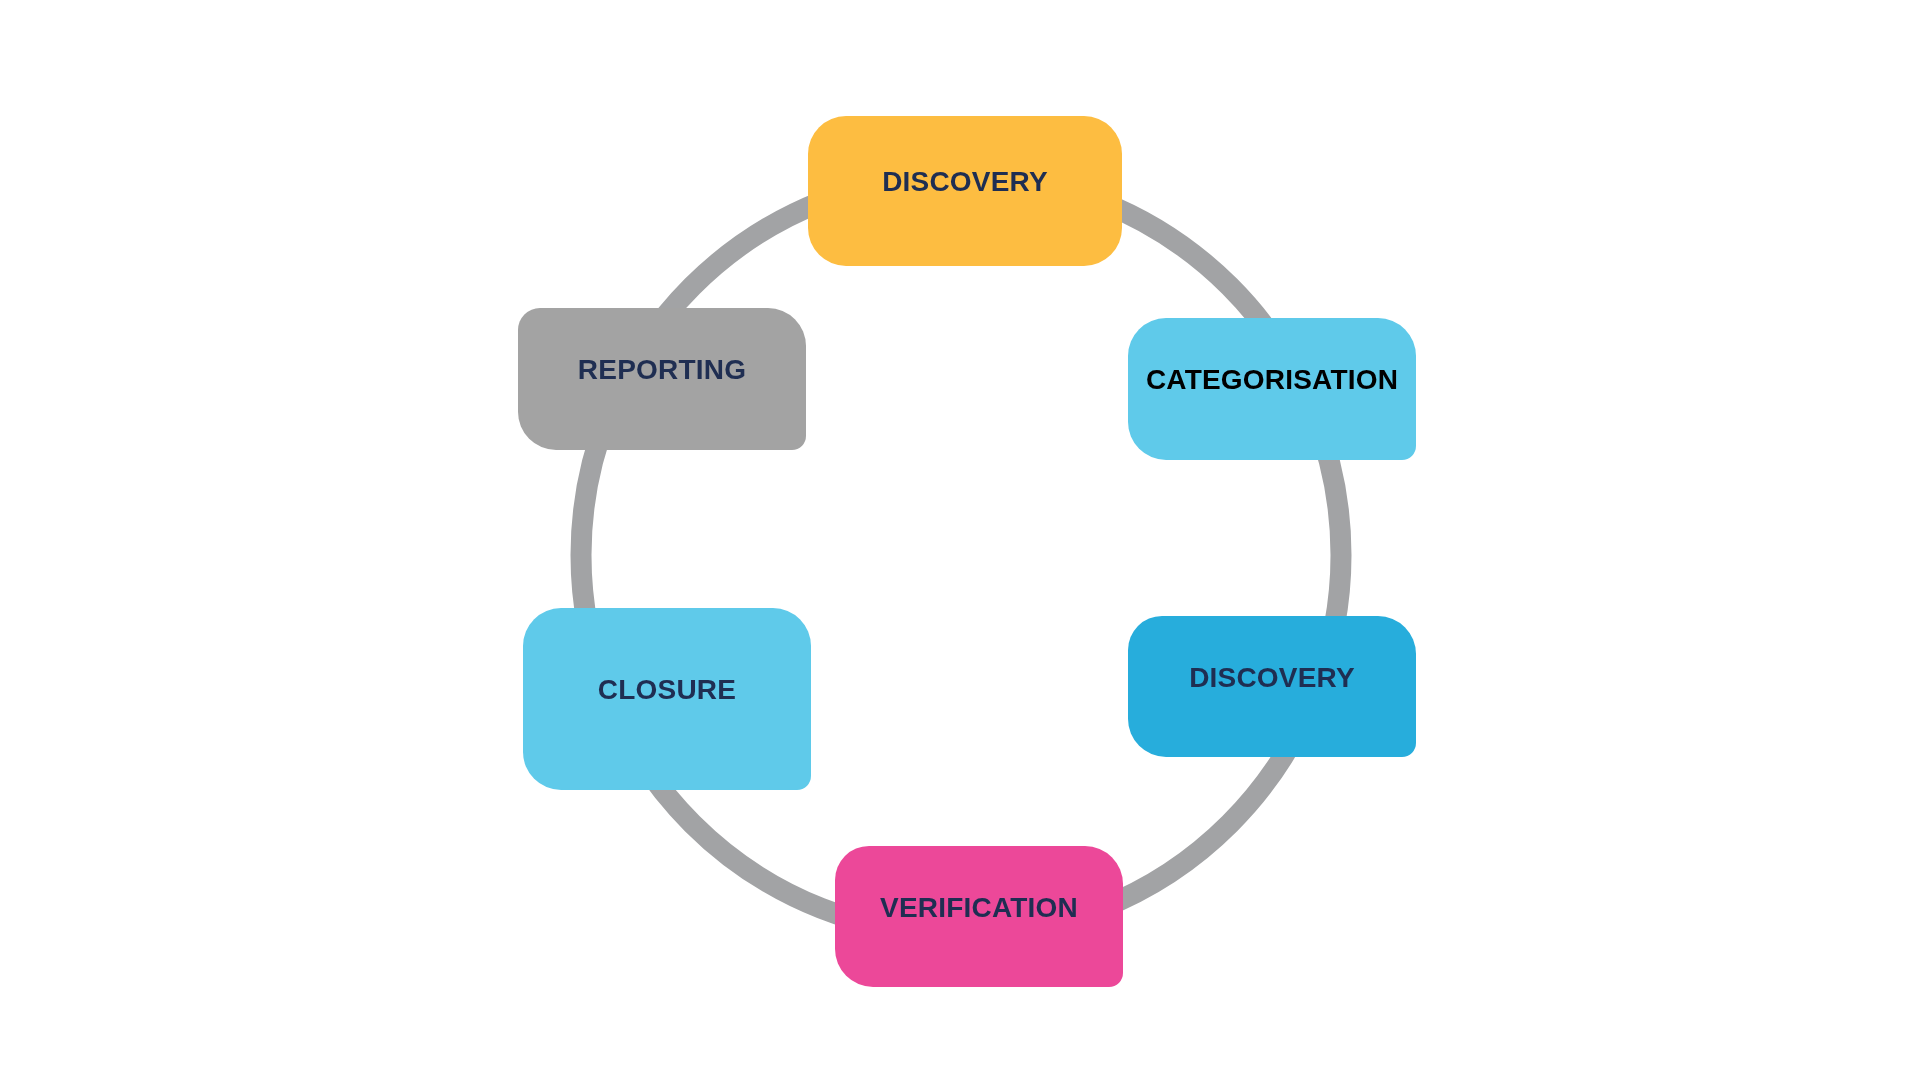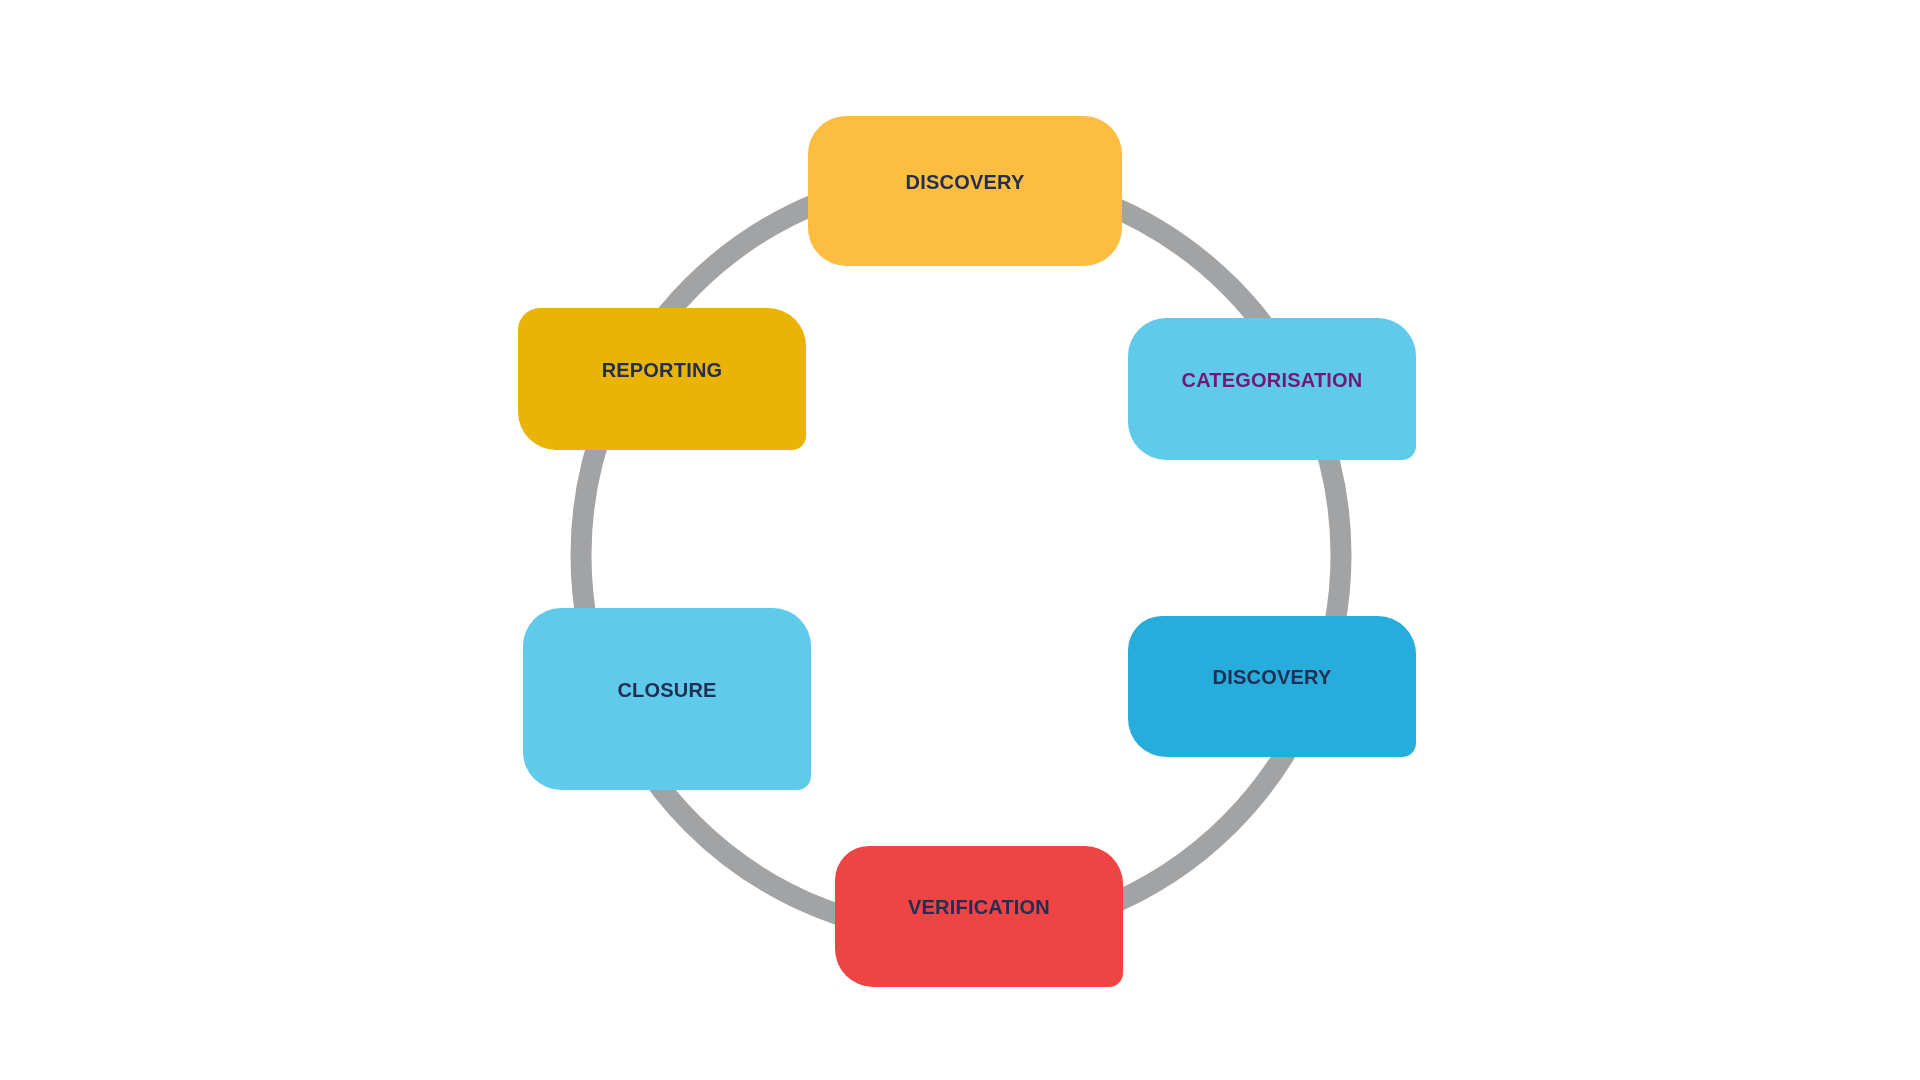--- a/index.html
+++ b/index.html
@@ -28,21 +28,21 @@
       display: flex;
       align-items: center;
       justify-content: center;
       box-sizing: border-box;
       padding-bottom: 18px;
       cursor: pointer;
     }
     .stage-label {
       font-family: "Liberation Sans", sans-serif;
       font-weight: bold;
-      font-size: 20px;
+      font-size: 28px;
       letter-spacing: 0.2px;
       white-space: nowrap;
     }
     #stage-discovery   { left: 808px;  top: 116px; width: 314px; height: 150px; border-radius: 38px; }
     #stage-categorisation { left: 1128px; top: 318px; width: 288px; height: 142px; border-radius: 38px 38px 14px 38px; }
     #stage-resolution  { left: 1128px; top: 616px; width: 288px; height: 141px; border-radius: 34px 38px 14px 38px; }
     #stage-verification{ left: 835px;  top: 846px; width: 288px; height: 141px; border-radius: 34px 38px 14px 38px; }
     #stage-closure     { left: 523px;  top: 608px; width: 288px; height: 182px; border-radius: 38px 38px 14px 38px; }
     #stage-reporting   { left: 518px;  top: 308px; width: 288px; height: 142px; border-radius: 22px 38px 14px 38px; }
   </style>
@@ -50,28 +50,28 @@
 <body>
 
 <div id="canvas">
   <svg id="ring" viewBox="0 0 1920 1080">
     <circle cx="961" cy="555" r="380" fill="none" stroke-width="21" stroke="#A2A3A5"></circle>
   </svg>
 
   <div class="stage" id="stage-discovery" style="background: rgb(253, 189, 65); color: rgb(31, 46, 82);">
     <span class="stage-label">DISCOVERY</span>
   </div>
-  <div class="stage" id="stage-categorisation" style="background: rgb(95, 202, 234); color: #701a75; align-items: center;">
+  <div class="stage" id="stage-categorisation" style="background: rgb(95, 202, 234); color: #000000; align-items: center;">
     <span class="stage-label">CATEGORISATION</span>
   </div>
   <div class="stage" id="stage-resolution" style="background: rgb(39, 173, 220); color: rgb(31, 46, 82);">
     <span class="stage-label">DISCOVERY</span>
   </div>
-  <div class="stage" id="stage-verification" style="background: #ef4444; color: rgb(31, 46, 82); text-align: right;">
+  <div class="stage" id="stage-verification" style="background: #ec4899; color: rgb(31, 46, 82); text-align: right;">
     <span class="stage-label">VERIFICATION</span>
   </div>
   <div class="stage" id="stage-closure" style="background: rgb(95, 202, 234); color: rgb(31, 46, 82);">
     <span class="stage-label">CLOSURE</span>
   </div>
-  <div class="stage" id="stage-reporting" style="background: #eab308; color: rgb(31, 46, 82);">
+  <div class="stage" id="stage-reporting" style="background: #a3a3a3; color: rgb(31, 46, 82);">
     <span class="stage-label">REPORTING</span>
   </div>
 </div>
 
 </body></html>

